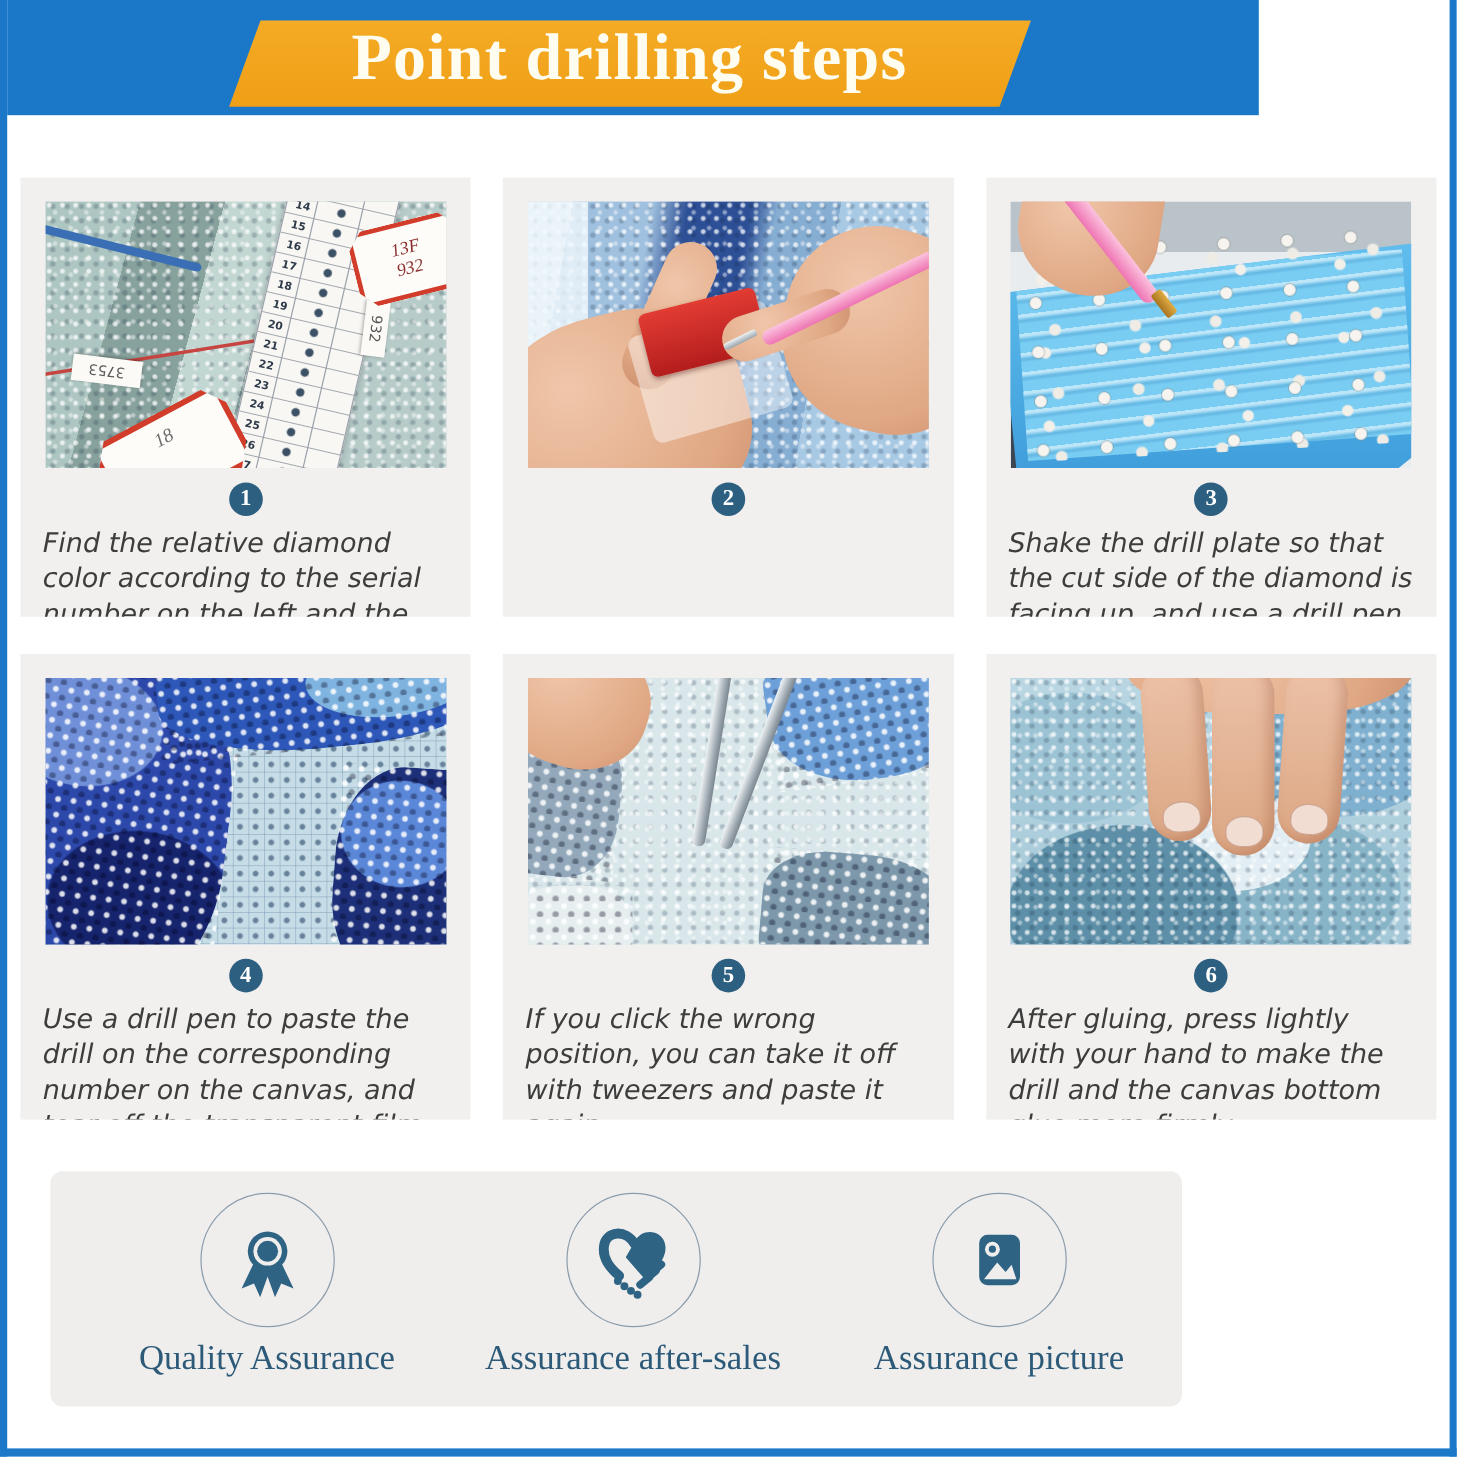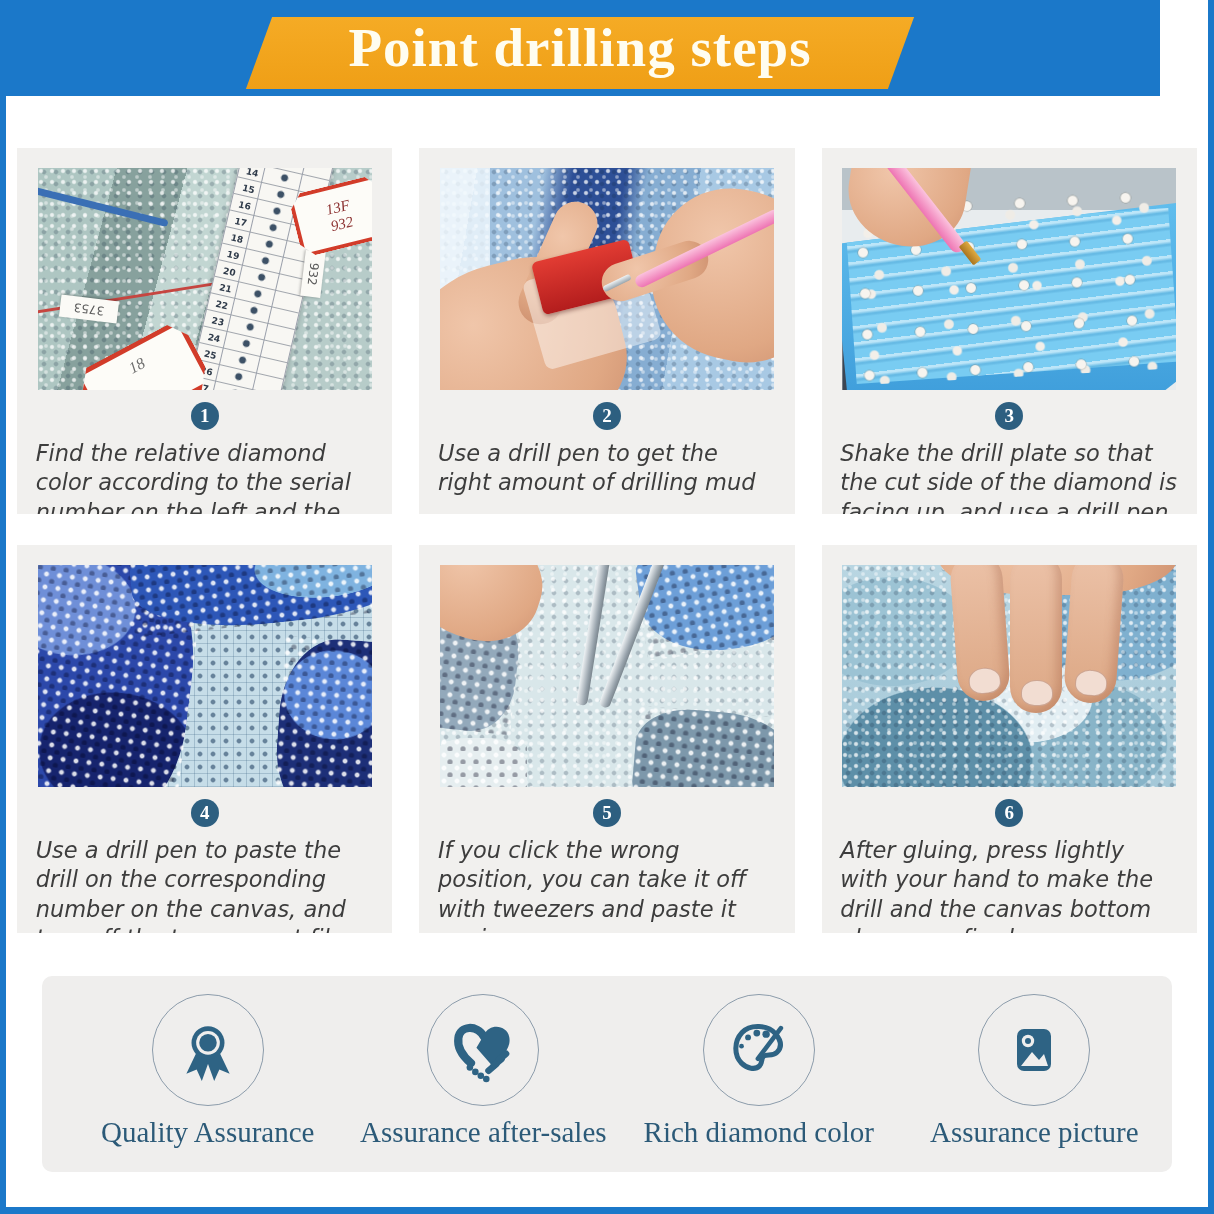--- a/index.html
+++ b/index.html
@@ -2,21 +2,21 @@
 <html><head>
 <meta charset="utf-8">
 <style>
   * { margin:0; padding:0; box-sizing:border-box; }
   html,body { background:#ffffff; }
   body { width:1214px; height:1214px; font-family:"DejaVu Sans", sans-serif; }
   #page { position:relative; width:1214px; height:1214px; background:#ffffff;
           border-left:6px solid #1b78c9; border-right:6px solid #1b78c9; border-bottom:7px solid #1b78c9; overflow:hidden; }
 
   
-  .header-bar { position:absolute; top:0; left:-6px; width:1160px; height:96px; background:#1b78c9; }
+  .header-bar { position:absolute; top:0; left:-6px; width:1049px; height:96px; background:#1b78c9; }
   .banner { position:absolute; top:17px; left:50%; width:642px; height:72px; background:linear-gradient(180deg,#f5ab25,#ef9f16);
             transform:translateX(-50%) skewX(-20deg); }
   .header-title { position:absolute; top:0; left:0; width:100%; height:92px; line-height:96px; text-align:center;
                   font-family:"Liberation Serif", serif; font-weight:700; font-size:55px; color:#fffdf0; letter-spacing:1px; }
 
   
   .grid { position:absolute; top:148px; left:11px; width:1180px; display:grid;
           grid-template-columns:1fr 1fr 1fr; grid-template-rows:366px 388px; column-gap:27px; row-gap:31px; }
   .card { background:#f1f0ee; overflow:hidden; }
   .ph { position:relative; width:334px; height:222px; margin:20px auto 0; overflow:hidden; background:#cfe0e6; }
@@ -141,21 +141,21 @@
   .p6-palm { position:absolute; left:96px; top:-66px; width:240px; height:96px; border-radius:40%; }
   .p6-f { position:absolute; top:-12px; width:52px; height:148px; border-radius:26px;
           background:linear-gradient(180deg,#ecc2a8,#dca784); box-shadow:inset -6px -4px 10px rgba(160,95,65,.35); }
   .p6-f::after { content:""; position:absolute; left:11px; bottom:7px; width:30px; height:24px; border-radius:48% 48% 42% 42%;
                  background:#f2ddd2; border:1px solid rgba(175,120,95,.55); }
   .p6-f1 { left:112px; transform:rotate(-4deg); }
   .p6-f2 { left:168px; height:160px; }
   .p6-f3 { left:226px; transform:rotate(4deg); height:150px; }
 
   
-  .features { position:absolute; top:976px; left:36px; width:1130px; height:196px; background:#efeeed; border-radius:10px;
+  .features { position:absolute; top:976px; left:36px; width:943px; height:196px; background:#efeeed; border-radius:10px;
               display:flex;padding-left:28px; }
   .feature { flex:1; display:flex; flex-direction:column; align-items:center; }
   .fcircle { margin-top:18px; width:112px; height:112px; border-radius:50%; border:1.5px solid #8c9cab;
              display:flex; align-items:center; justify-content:center; }
   .flabel { margin-top:10px; font-family:"Liberation Serif", serif; font-size:29px; color:#2c5a78; white-space:nowrap; }
 </style>
 </head>
 <body>
 
 <div id="page">
@@ -216,23 +216,20 @@
         <div class="p2-sheet"></div>
         <div class="p2-wax"></div>
         <div class="p2-hand-r skin"></div>
         <div class="p2-finger-r skin"></div>
         <div class="p2-pen"></div>
         <div class="p2-nib"></div>
       </div>
       <div class="badge-row">
         <span class="badge">2</span>
       </div>
-      <div class="cap-wrap">
-        <div class="caption">Use a drill pen to get the right amount of drilling mud</div>
-      </div>
     </div>
 
     <div class="card">
       <div class="ph p3">
         <div class="p3-top dots"></div>
         <div class="p3-shadow"></div>
         <div class="p3-tray">
           <div class="p3-tray-inner"></div>
         </div>
         <div class="p3-beads"></div>
@@ -323,34 +320,20 @@
           <circle cx="35" cy="58.5" r="3" fill="#2e6384"></circle>
           <path d="M33 18 C38 7 54 9 56 20 C58 30 50 38 40 46 L26 30 Z" fill="#2e6384"></path>
           <rect x="33" y="45" width="15" height="6" rx="3" fill="#2e6384" transform="rotate(-40 40.5 48)"></rect>
           <rect x="38" y="40" width="15" height="6" rx="3" fill="#2e6384" transform="rotate(-40 45.5 43)"></rect>
           <rect x="43" y="35" width="14" height="6" rx="3" fill="#2e6384" transform="rotate(-40 50 38)"></rect>
         </svg>
       </div>
       <div class="flabel">Assurance after-sales</div>
     </div>
 
-    <div class="feature">
-      <div class="fcircle">
-        <svg viewBox="0 0 64 64" width="70" height="70">
-          <path d="M47 17 C40 9 24 8 16.5 16 C9 24 9 37 16 44 C21 49 28.5 50.5 32.5 46.5 C35.5 43.5 33.5 39.5 36.5 37.5 C39.5 35.5 44.5 38 48.5 34 C53.5 29 52 23 47 17 Z" fill="none" stroke="#2e6384" stroke-width="4.6"></path>
-          <circle cx="22" cy="20.5" r="2.7" fill="#2e6384"></circle>
-          <circle cx="30" cy="16.5" r="3.1" fill="#2e6384"></circle>
-          <circle cx="38.5" cy="17.5" r="3.4" fill="#2e6384"></circle>
-          <circle cx="16" cy="28.5" r="2.2" fill="#2e6384"></circle>
-          <path d="M52 12 L31 40" stroke="#2e6384" stroke-width="4.2" stroke-linecap="round"></path>
-          <path d="M31.5 39 L23.5 50 L29 42.5 Z" fill="#2e6384"></path>
-        </svg>
-      </div>
-      <div class="flabel">Rich diamond color</div>
-    </div>
 
     <div class="feature">
       <div class="fcircle">
         <svg viewBox="0 0 64 64" width="64" height="64">
           <rect x="15" y="11" width="34" height="42" rx="7" fill="#2e6384"></rect>
           <circle cx="26" cy="23" r="6.2" fill="#efeeed"></circle>
           <circle cx="26" cy="23" r="3" fill="#2e6384"></circle>
           <path d="M19 48 L30 34 L37 42 L42 36 L46 48 Z" fill="#efeeed"></path>
         </svg>
       </div>

